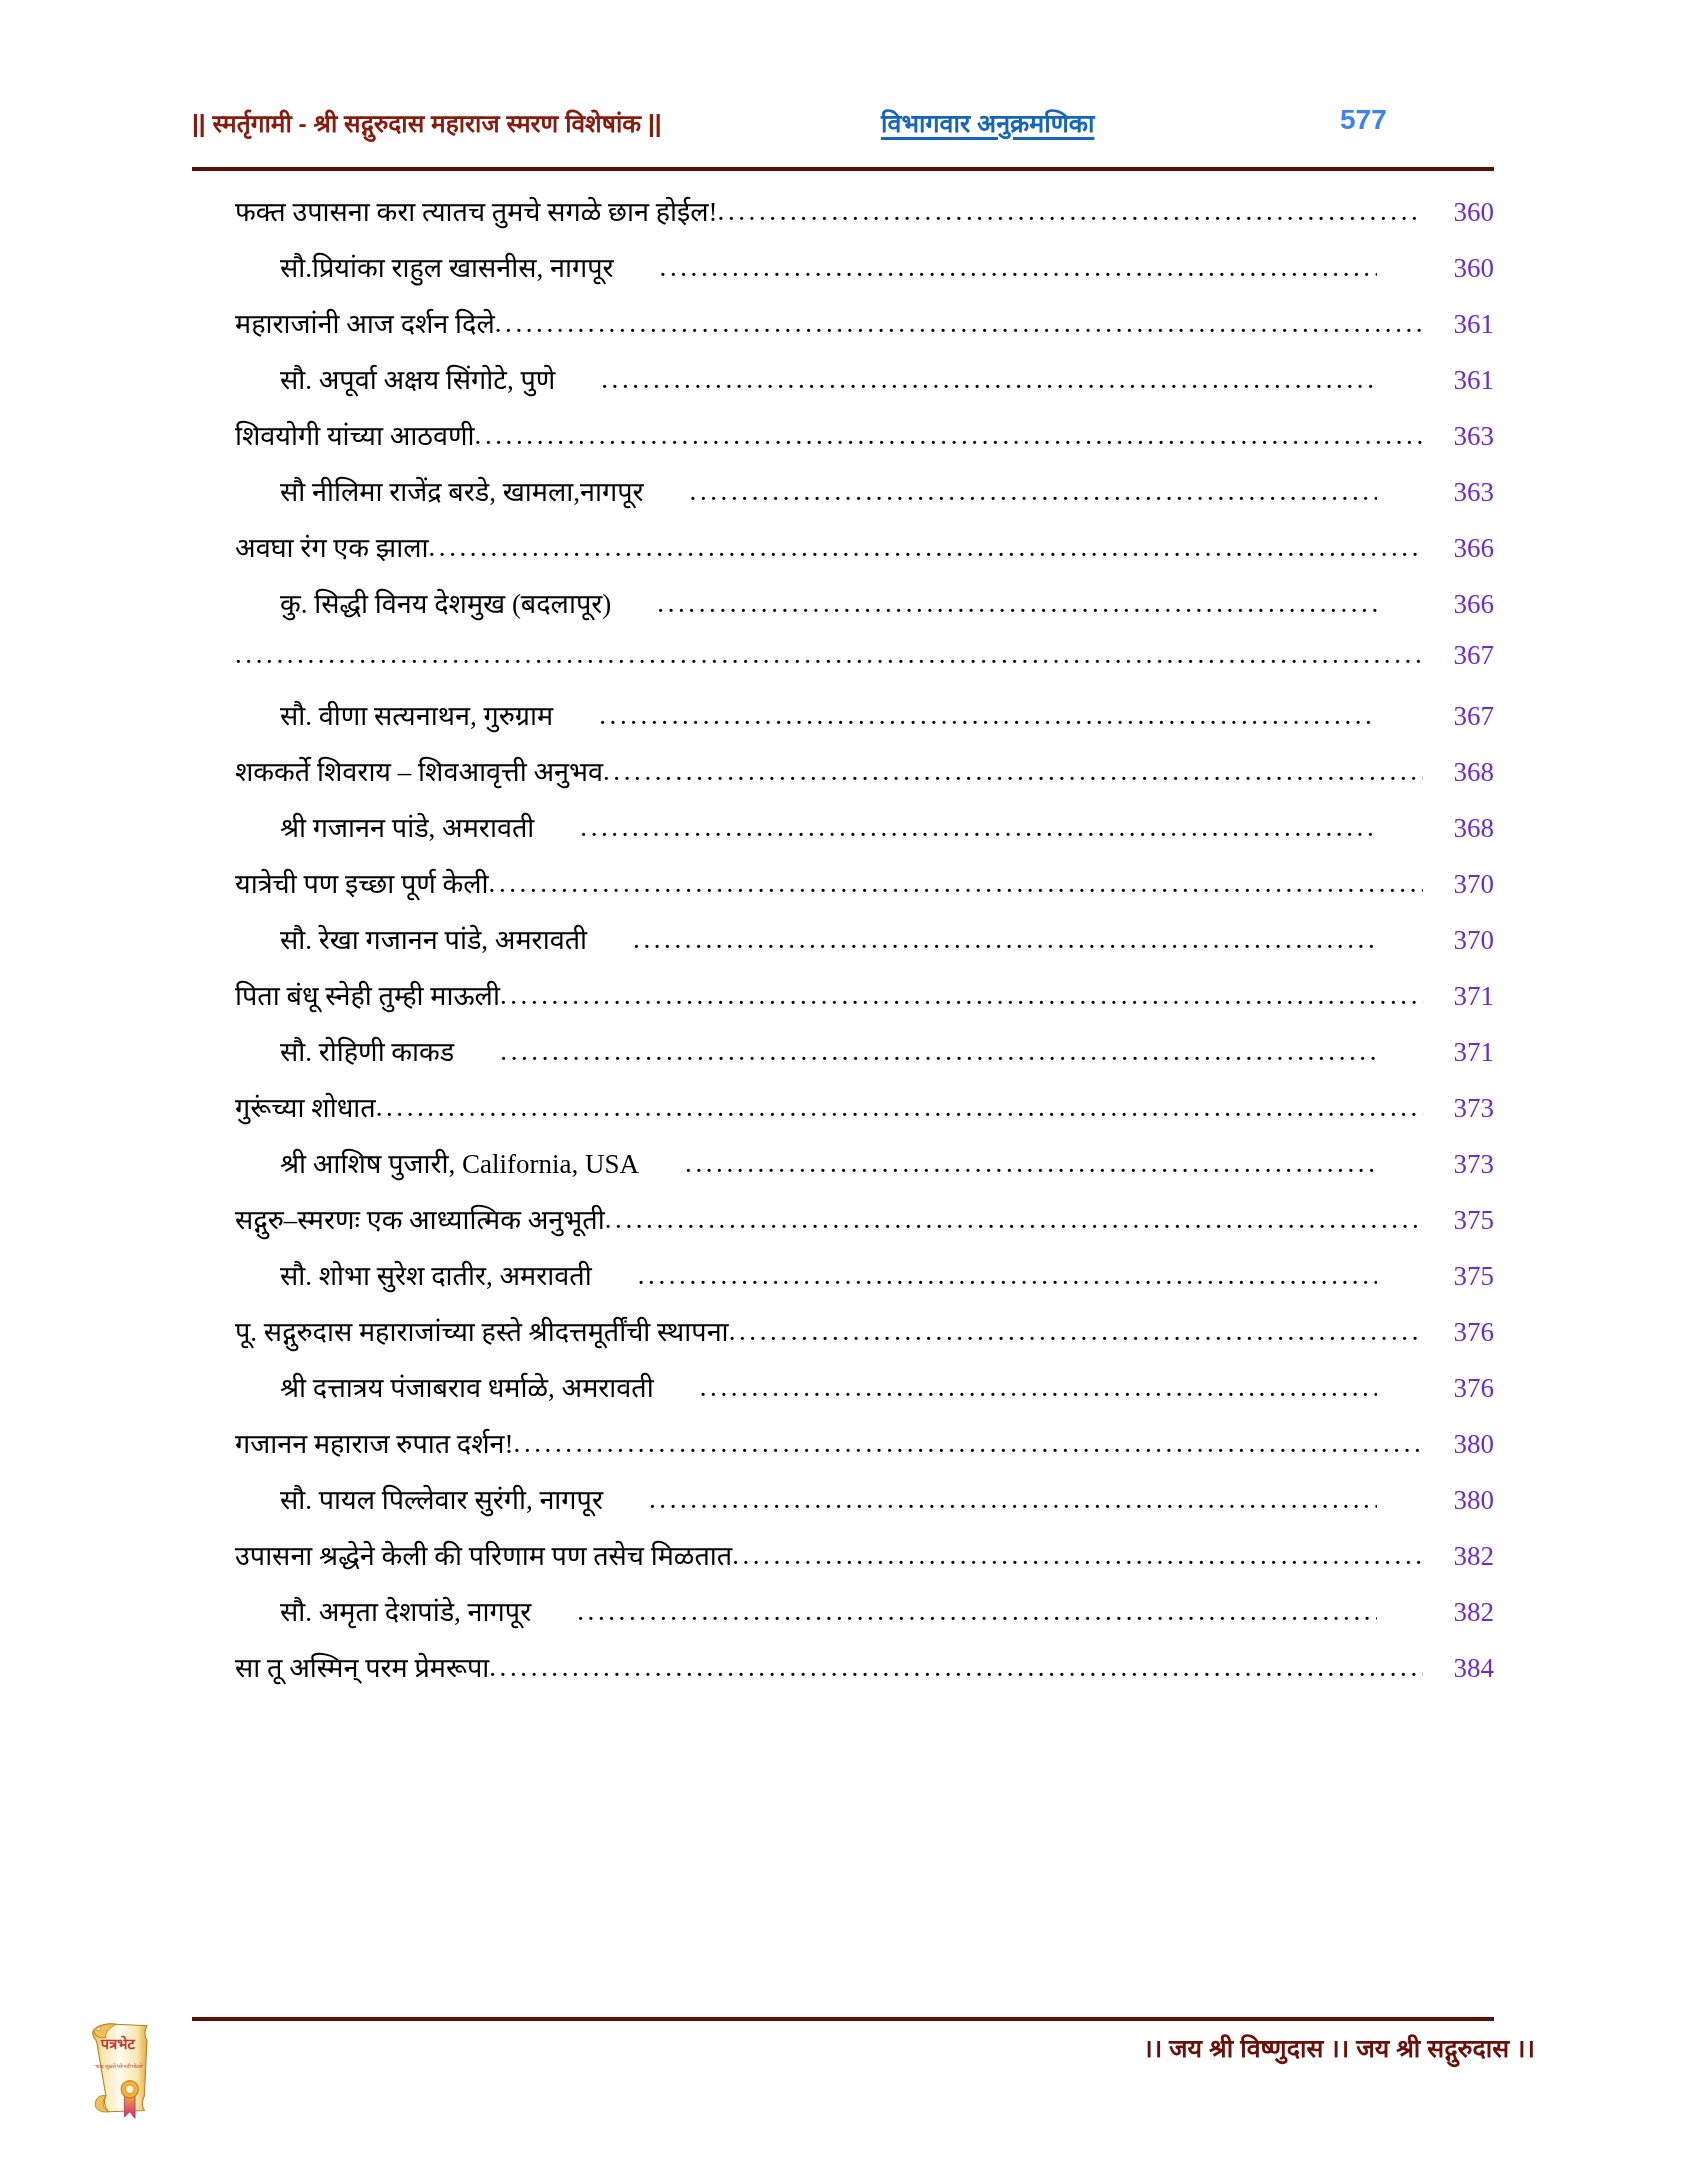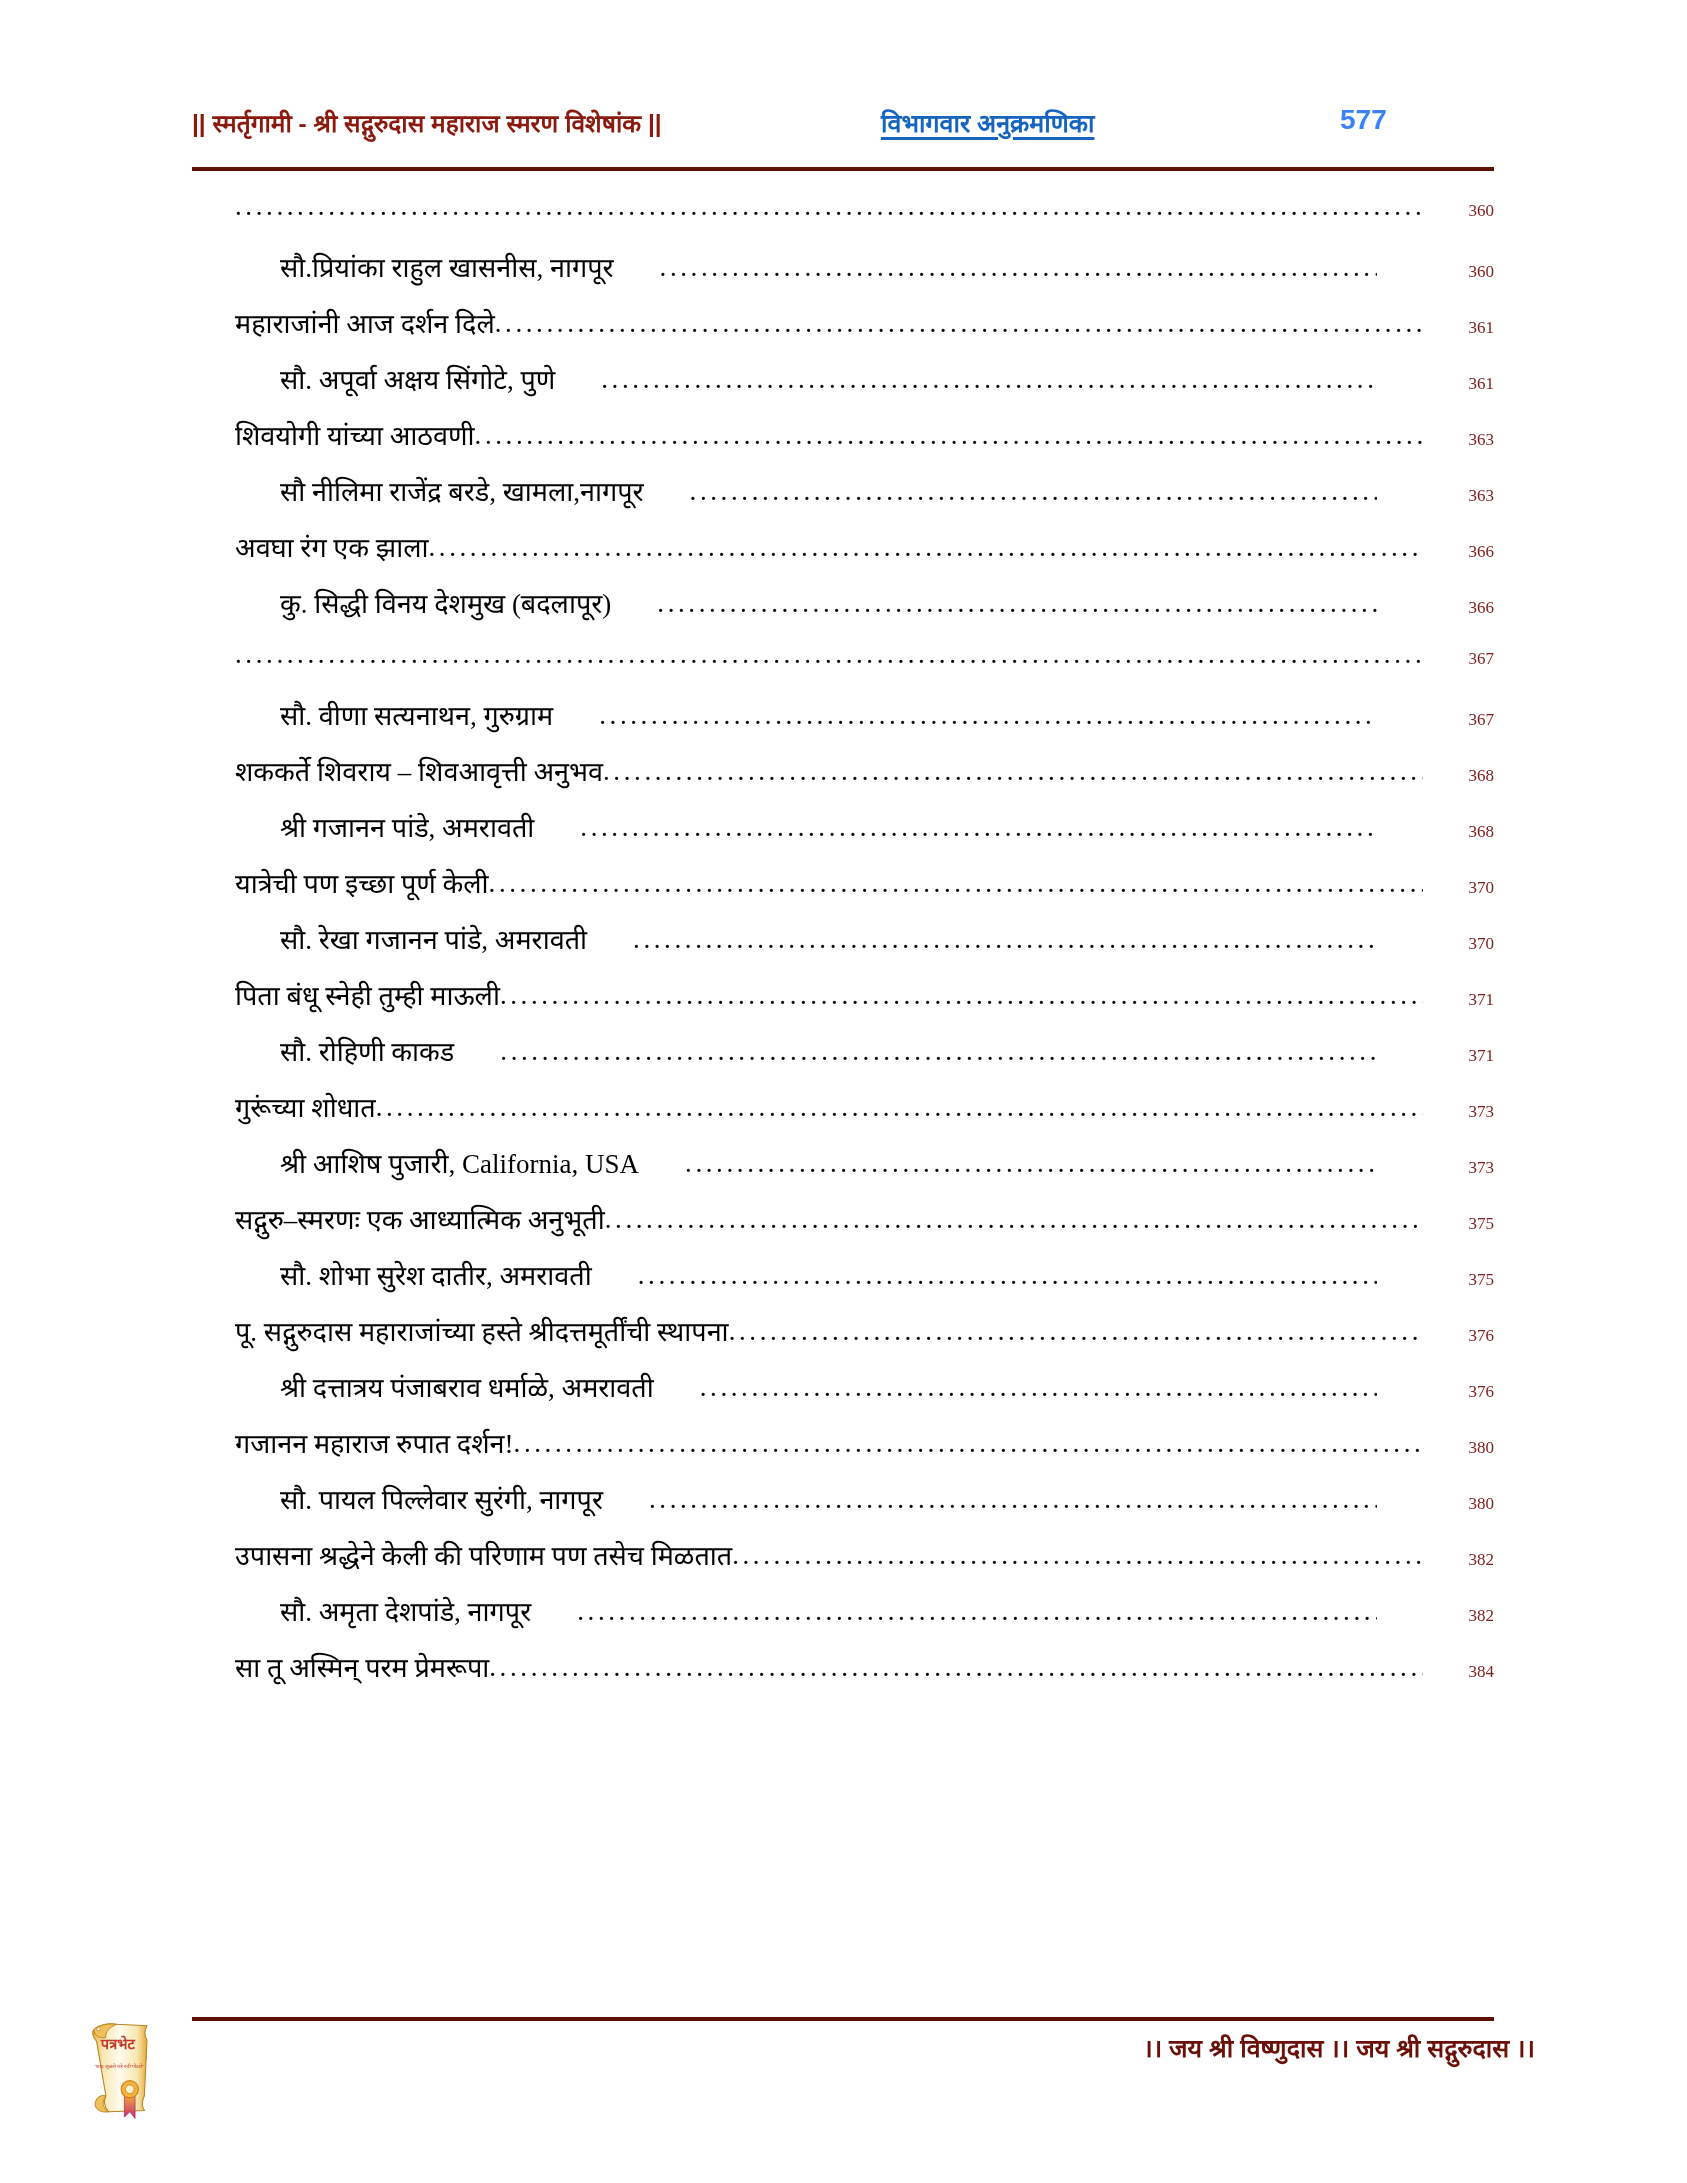--- a/index.html
+++ b/index.html
@@ -113,22 +113,22 @@
     letter-spacing: 3.6px;
     margin-left: 0px;
     position: relative;
     top: -1.3px;
   }
   .toc-page {
     flex: 0 0 auto;
     width: 71px;
     text-align: right;
     font-family: "Liberation Serif", "DejaVu Serif", serif;
-    font-size: 17px;
-    color: #7f1d1d;
+    font-size: 27px;
+    color: #6d28d9;
   }
 
   
   .footer-rule {
     position: absolute;
     left: 192px;
     top: 2017px;
     width: 1302px;
     height: 4px;
     background: #5C1006;
@@ -165,20 +165,21 @@
     <div class="header-inner">
       <div class="hdr-left">|| स्मर्तृगामी - श्री सद्गुरुदास महाराज स्मरण विशेषांक ||</div>
       <div class="hdr-center">विभागवार अनुक्रमणिका</div>
       <div class="hdr-right">577</div>
     </div>
   </div>
   <div class="header-rule"></div>
 
   <div class="toc" id="toc-container">
       <div class="toc-row level-main">
+        <span class="toc-title">फक्त उपासना करा त्यातच तुमचे सगळे छान होईल!</span>
         <span class="dots">....................................................................................................................................................................................................................................................................</span>
         <span class="toc-page">360</span>
       </div>
       <div class="toc-row level-sub">
         <span class="toc-title">सौ.प्रियांका राहुल खासनीस, नागपूर</span>
         <span class="dots">....................................................................................................................................................................................................................................................................</span>
         <span class="toc-page">360</span>
       </div>
       <div class="toc-row level-main">
         <span class="toc-title">महाराजांनी आज दर्शन दिले</span>

